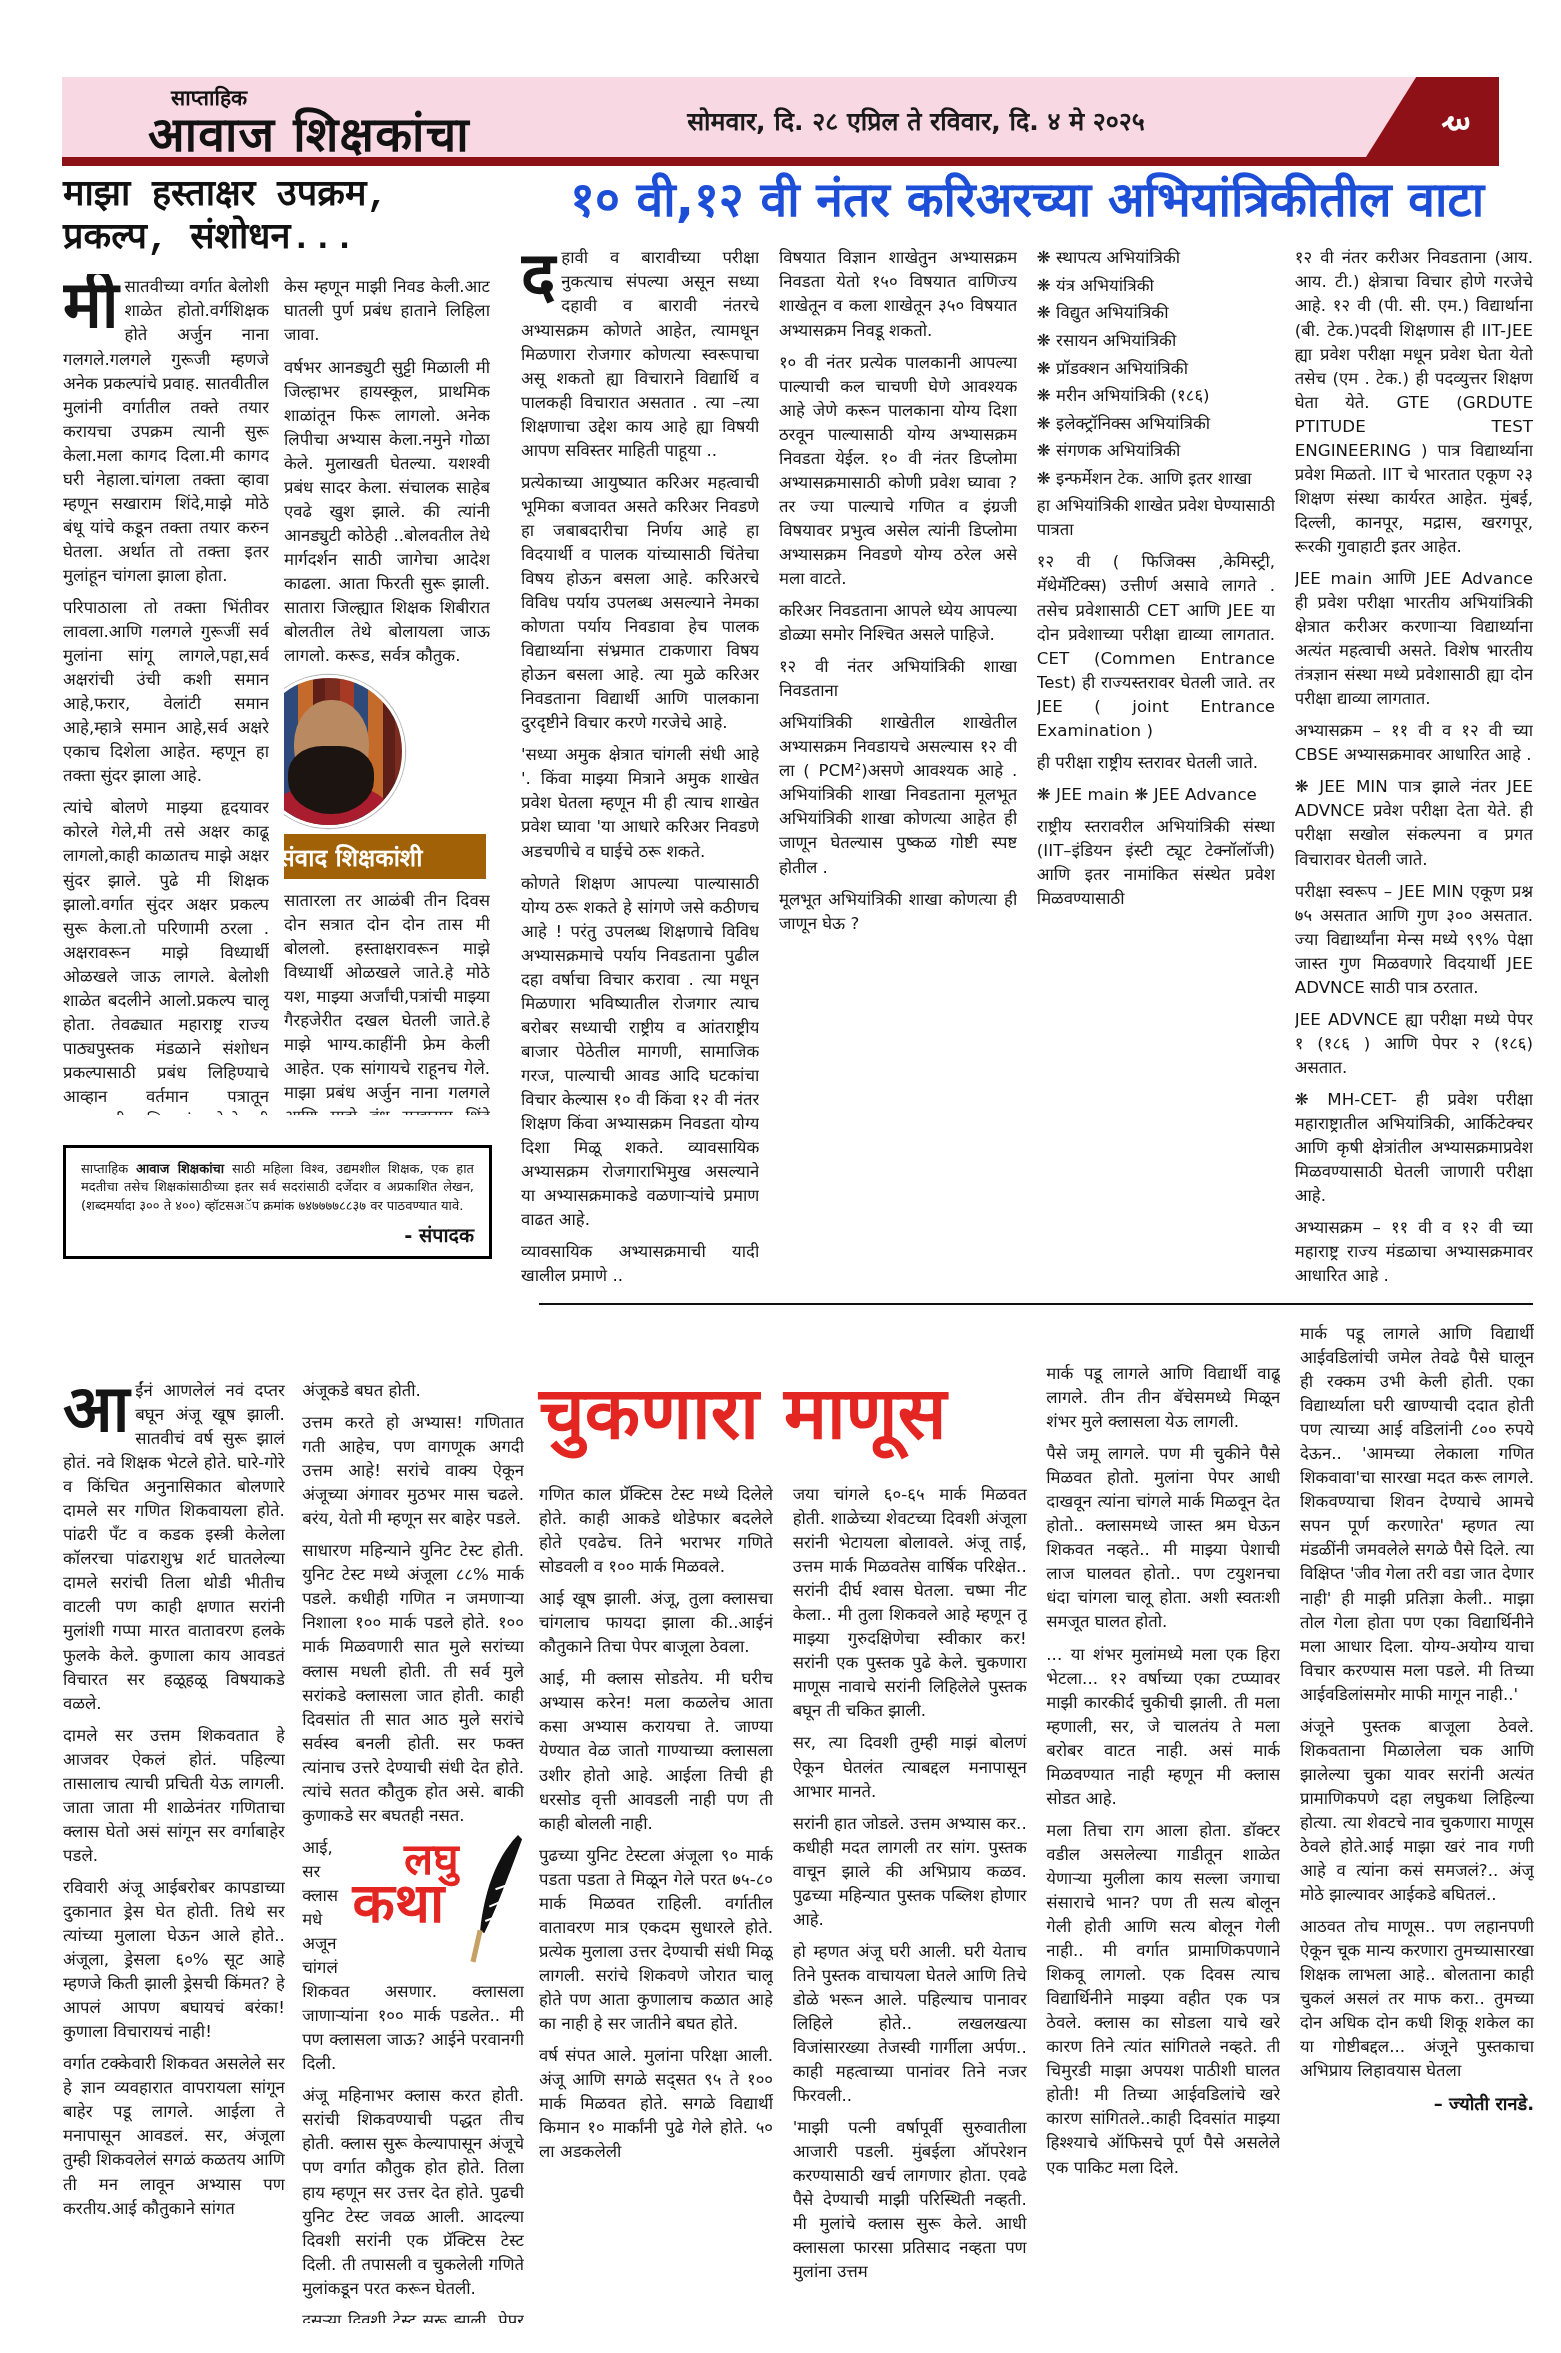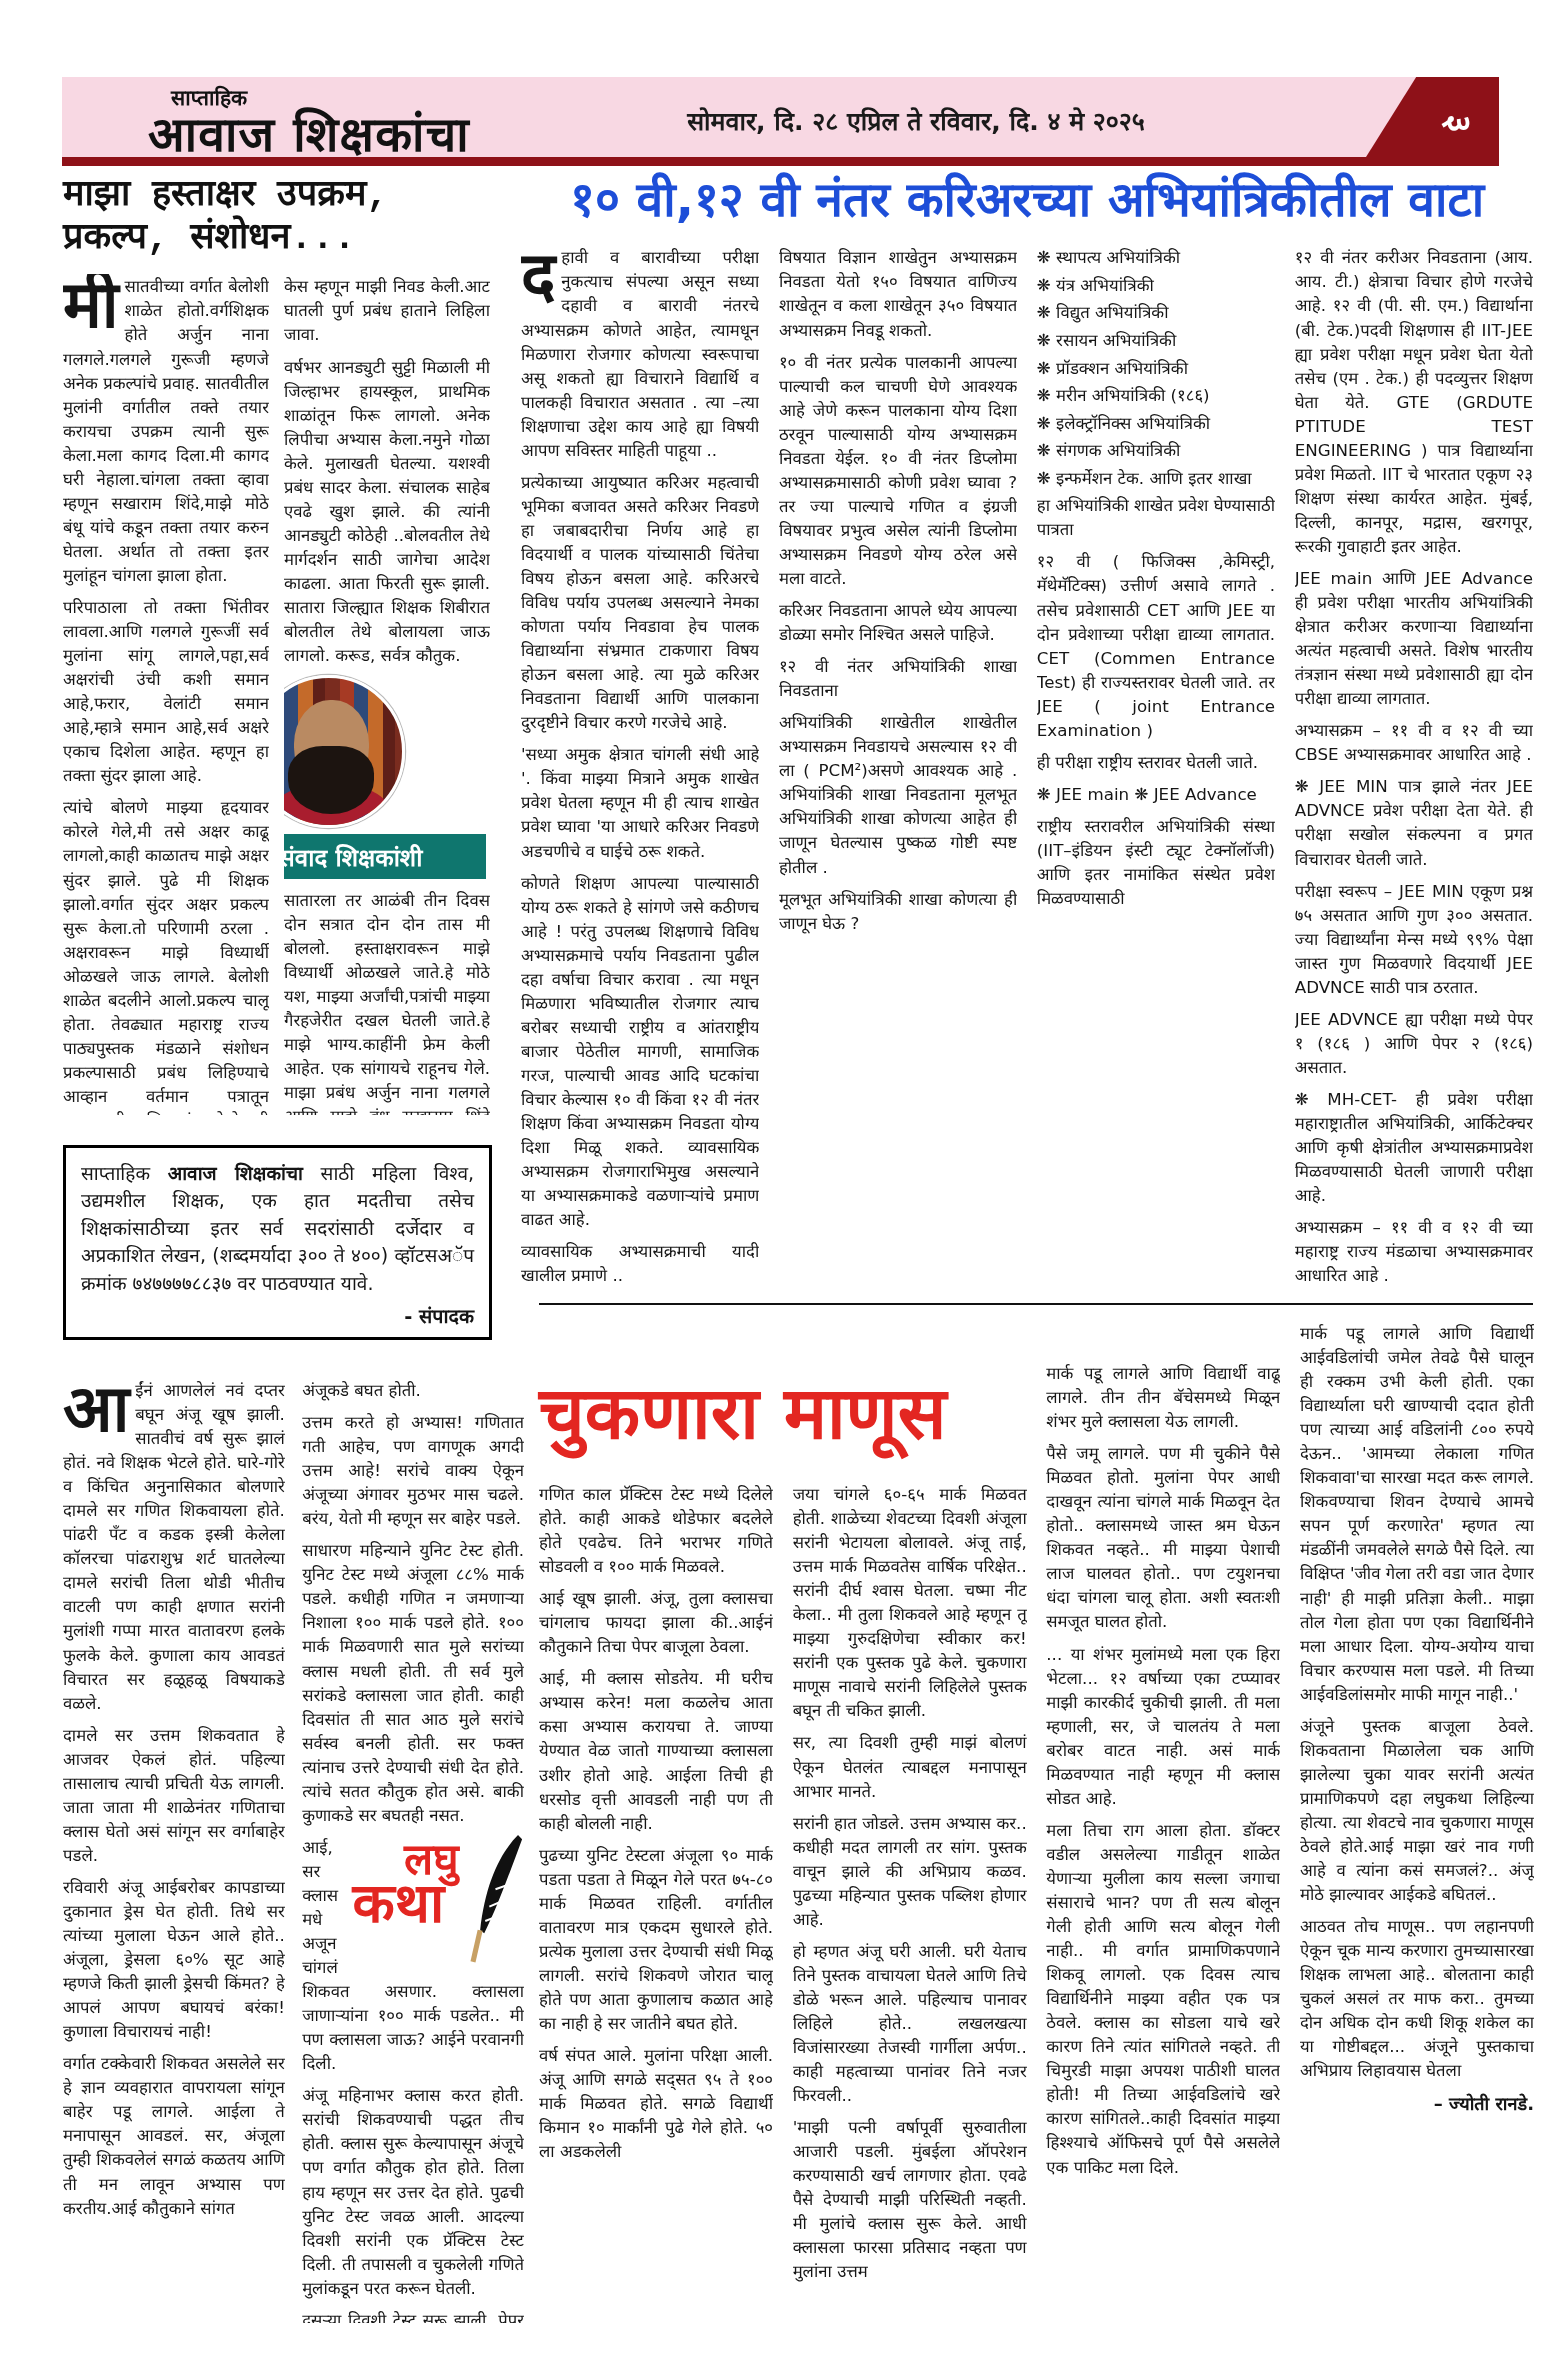--- a/index.html
+++ b/index.html
@@ -28,26 +28,26 @@
   #a1 { position:absolute; left:63px; top:174px; width:428px; }
   #a1 .title { font-size:36px; font-weight:bold; line-height:1.2; color:#111;font-family:Liberation Mono, monospace; }
   #a1 .cols { display:flex; gap:15px; margin-top:14px; height:841px; }
   #a1 .col { width:206px; }
   .photo { width:153px; height:153px; border-radius:50%; position:relative; overflow:hidden; margin:4.6px 0 5.8px -32px;
            background:repeating-linear-gradient(90deg,#7a2c1f 0 15px,#a63a24 15px 29px,#2e4a7a 29px 43px,#c46a2a 43px 58px,#5e1f18 58px 70px);
            border:3.5px solid #fff; box-shadow:0 0 0 1.2px #bbb; }
   .photo .shirt { position:absolute; bottom:-16px; left:17.3px; width:118px; height:58px; background:#a91d2e; border-radius:50% 50% 0 0; }
   .photo .face { position:absolute; top:22px; left:39px; width:75px; height:91px; background:#b98a62; border-radius:48%; }
   .photo .beard { position:absolute; top:68px; left:33px; width:86px; height:68px; background:#1c1410; border-radius:42% 42% 52% 52%; }
-  .caption-box { background:#0f766e; color:#fff; font-weight:bold; font-size:24px; text-align:center;
+  .caption-box { background:#a16207; color:#fff; font-weight:bold; font-size:24px; text-align:center;
                  padding:5.8px 3.5px; margin:2.3px 0 9.2px -69px; width:271px; }
 
   
   #notice { position:absolute; left:63px; top:1145px; width:429px; border:3.5px solid #000; padding:11.5px 15px 8px 15px; }
-  #notice p { font-size:19px; line-height:1.45; text-align:justify; }
+  #notice p { font-size:13px; line-height:1.45; text-align:justify; }
   #notice .sig { text-align:right; font-weight:bold; font-size:19.6px; margin-top:4.6px; }
 
   
   #a2 { position:absolute; left:521px; top:173px; width:1012px; }
   #a2 .title { color:#1d4ed8; font-size:48px; font-weight:bold; text-align:center; line-height:1.1; }
   #a2 .cols { display:flex; gap:19.6px; margin-top:19.6px; height:1037px; }
   #a2 .col { flex:1 1 0; }
   .starlist p { margin-bottom:3.5px; text-align:left; }
 
   .rule-2 { position:absolute; left:539px; top:1303px; width:994px; height:2.3px; background:#111; }

